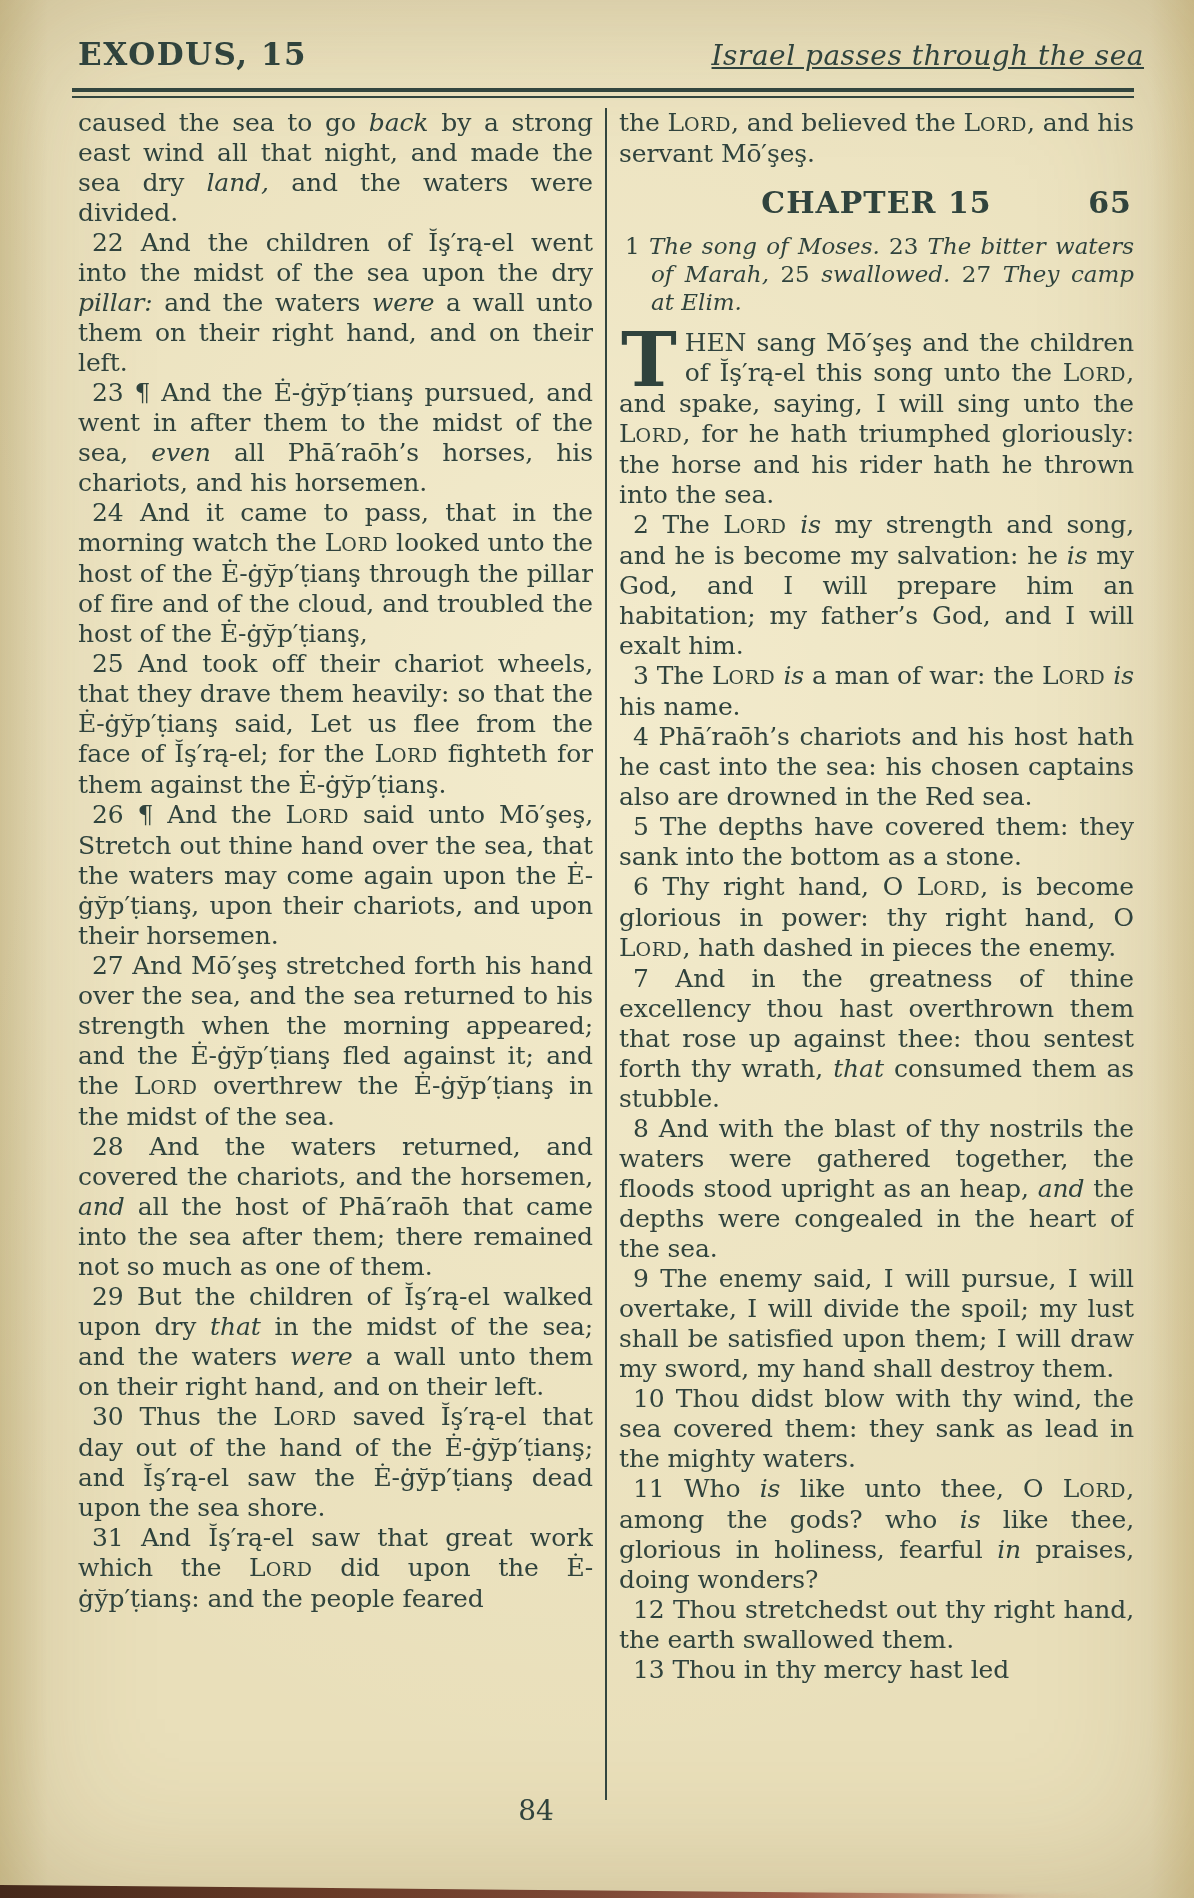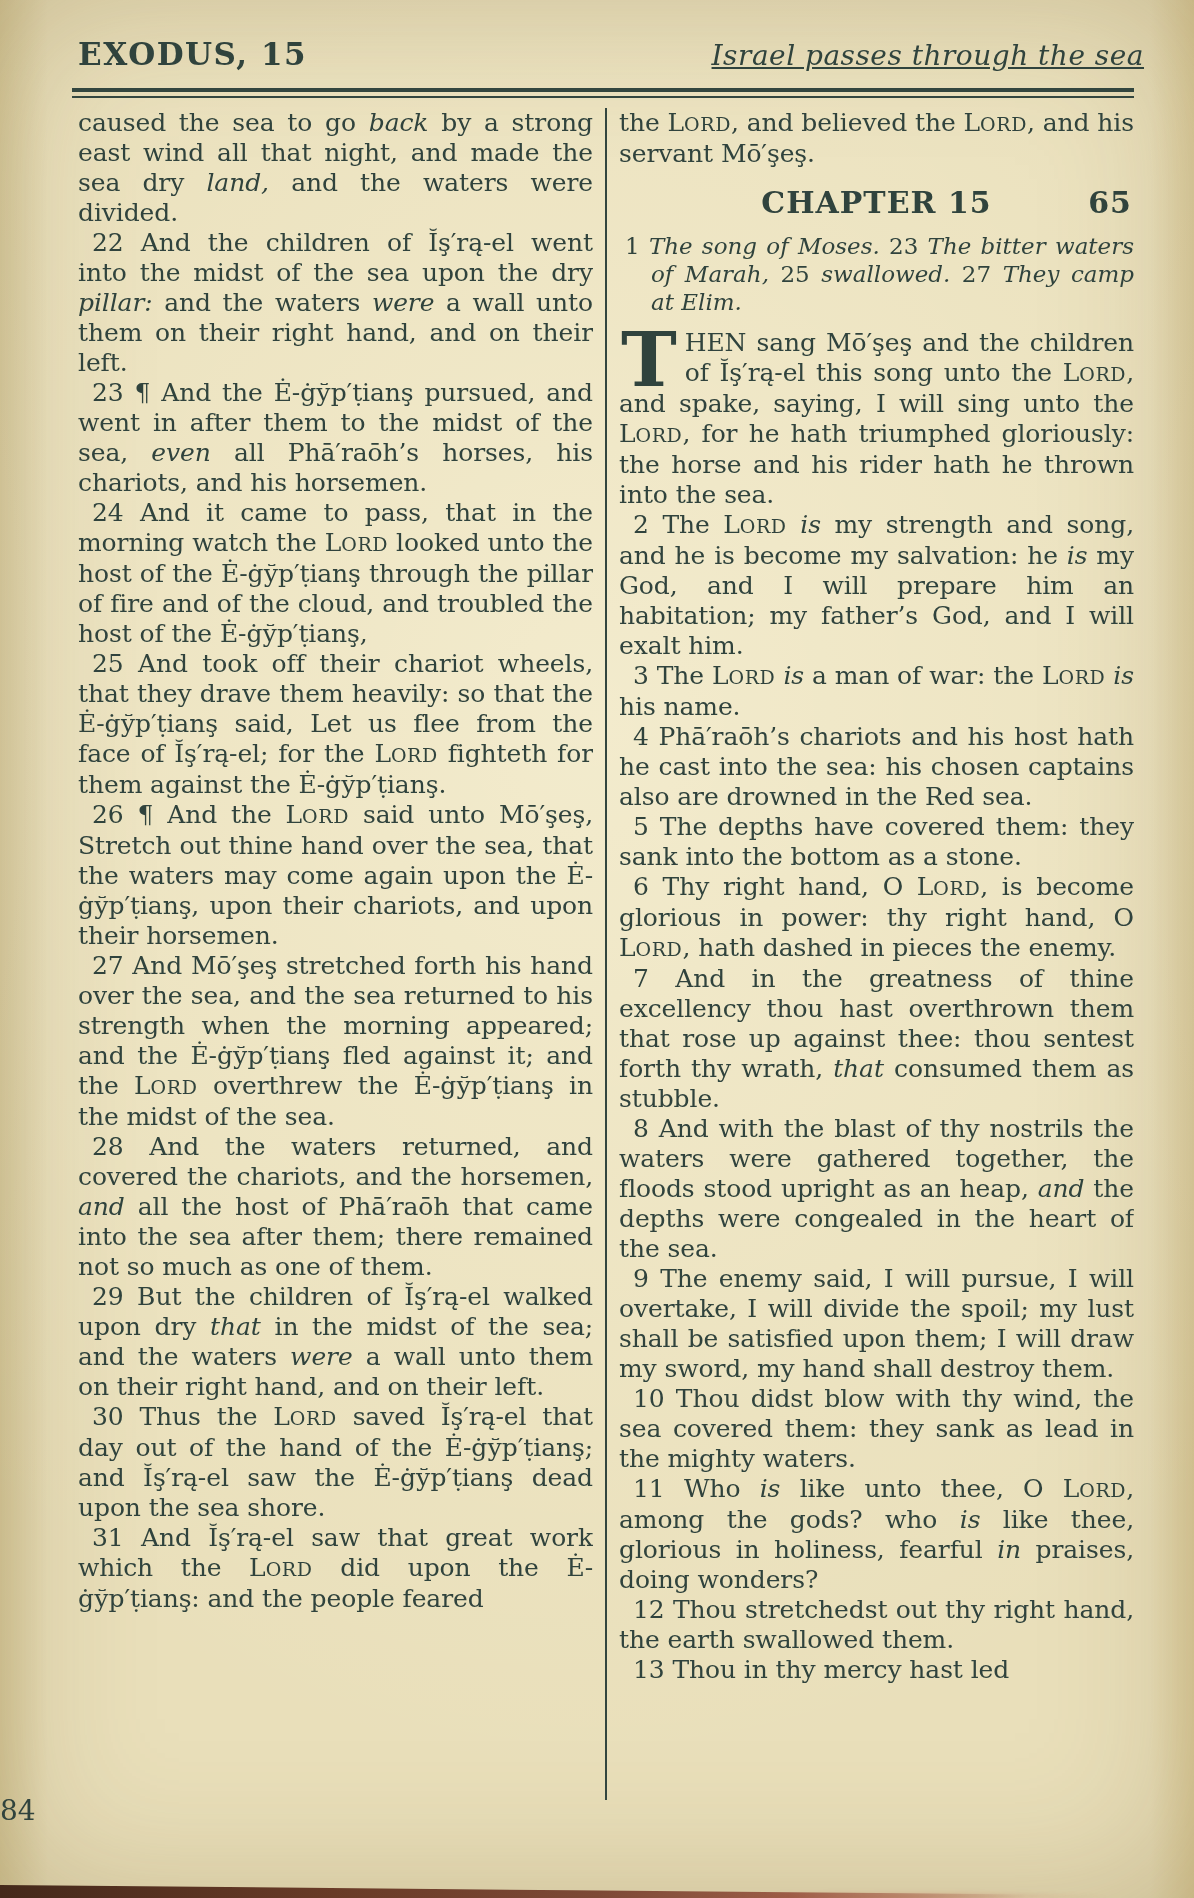--- a/index.html
+++ b/index.html
@@ -47,21 +47,21 @@
   .summary{
     margin:0 0 12px;font-size:23px;line-height:28px;text-align:justify;
     padding-left:32px;text-indent:-26px;
   }
   .dropcap{text-indent:0;}
   .initial{
     float:left;font-size:75px;line-height:56px;font-weight:bold;
     padding:4px 8px 0 2px;
   }
   .folio{
-    position:absolute;left:0;top:1794px;width:1072px;
+    position:absolute;left:0;top:1794px;width:1072px;text-align:center;
     font-size:28px;color:#30433d;
   }
   .page-edge{position:absolute;left:0;right:0;bottom:0;height:16px;}
   .page-edge::before{
     content:'';position:absolute;inset:0;
     background:linear-gradient(90deg,#45291b,#693b27 28%,#7d4936 50%,#9b5e48 66%,rgba(155,94,72,0) 86%);
     clip-path:polygon(0 18%,48% 52%,76% 70%,100% 90%,100% 100%,0 100%);
   }
   .page-edge::after{
     content:'';position:absolute;right:30px;bottom:0;width:520px;height:8px;

